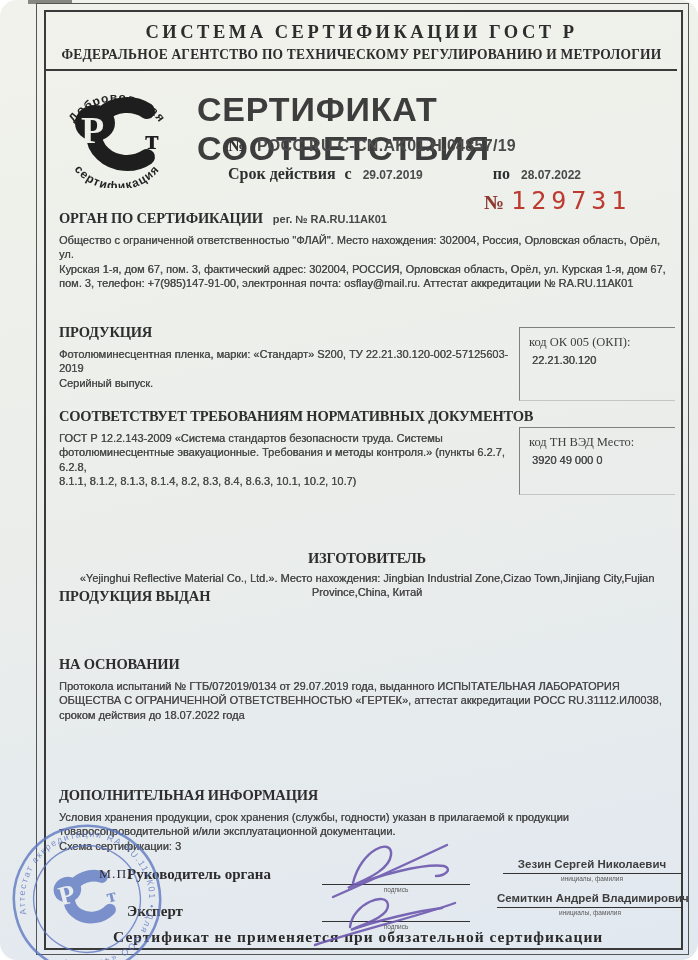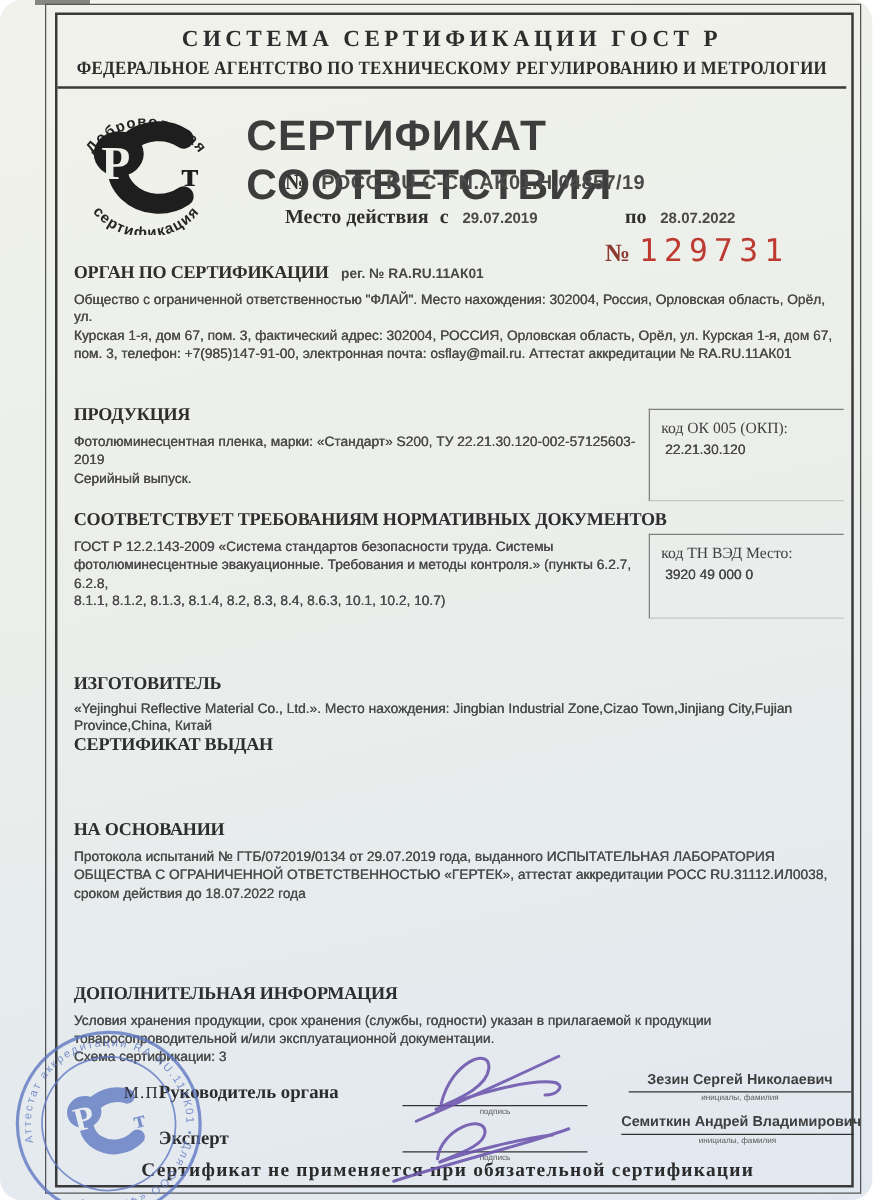--- a/index.html
+++ b/index.html
@@ -89,21 +89,21 @@
     <text x="95" y="69" font-family="Liberation Serif, serif" font-weight="bold" font-size="28" fill="#1e1e1e">т</text>
   </svg>
 
   <div class="doc-title">СЕРТИФИКАТ СООТВЕТСТВИЯ</div>
 
   <div class="cert-no">
     <span class="no-sym">№</span><span class="cert-no-val">РОСС RU C-CN.AK01.H.04857/19</span>
   </div>
 
   <div class="validity">
-    <span class="v-label">Место действия</span><span class="v-c">с</span><span class="v-date">29.07.2019</span><span class="v-po">по</span><span class="v-date">28.07.2022</span>
+    <span class="v-label">Срок действия</span><span class="v-c">с</span><span class="v-date">29.07.2019</span><span class="v-po">по</span><span class="v-date">28.07.2022</span>
   </div>
 
   <div class="blank-no">
     <span class="blank-no-sym">№</span><span class="blank-no-val">129731</span>
   </div>
 
   <div class="sec" style="top:209px;">
     <div>
       <span class="sec-title">ОРГАН ПО СЕРТИФИКАЦИИ</span><span class="sec-reg">рег. № RA.RU.11АК01</span>
     </div>
@@ -126,28 +126,28 @@
     <div class="sec-title">СООТВЕТСТВУЕТ ТРЕБОВАНИЯМ НОРМАТИВНЫХ ДОКУМЕНТОВ</div>
     <div class="sec-body narrow">ГОСТ Р 12.2.143-2009 «Система стандартов безопасности труда. Системы
 фотолюминесцентные эвакуационные. Требования и методы контроля.» (пункты 6.2.7, 6.2.8,
 8.1.1, 8.1.2, 8.1.3, 8.1.4, 8.2, 8.3, 8.4, 8.6.3, 10.1, 10.2, 10.7)</div>
   </div>
   <div class="code-box" style="top:427px;height:68px;">
     <div class="code-label">код ТН ВЭД Место:</div>
     <div class="code-value">3920 49 000 0</div>
   </div>
 
-  <div class="sec" style="top:539px;">
+  <div class="sec" style="top:550px;text-align:center;">
     <div class="sec-title">ИЗГОТОВИТЕЛЬ</div>
     <div class="sec-body" style="margin-top:4px;">«Yejinghui Reflective Material Co., Ltd.». Место нахождения: Jingbian Industrial Zone,Cizao Town,Jinjiang City,Fujian
 Province,China, Китай</div>
   </div>
 
   <div class="sec" style="top:588px;">
-    <div class="sec-title">СЕРТИФИКАТ ВЫДАН</div>
+    <div class="sec-title">ПРОДУКЦИЯ ВЫДАН</div>
   </div>
 
   <div class="sec" style="top:656px;">
     <div class="sec-title">НА ОСНОВАНИИ</div>
     <div class="sec-body">Протокола испытаний № ГТБ/072019/0134 от 29.07.2019 года, выданного ИСПЫТАТЕЛЬНАЯ ЛАБОРАТОРИЯ
 ОБЩЕСТВА С ОГРАНИЧЕННОЙ ОТВЕТСТВЕННОСТЬЮ «ГЕРТЕК», аттестат аккредитации РОСС RU.31112.ИЛ0038,
 сроком действия до 18.07.2022 года</div>
   </div>
 
   <div class="sec" style="top:787px;">

